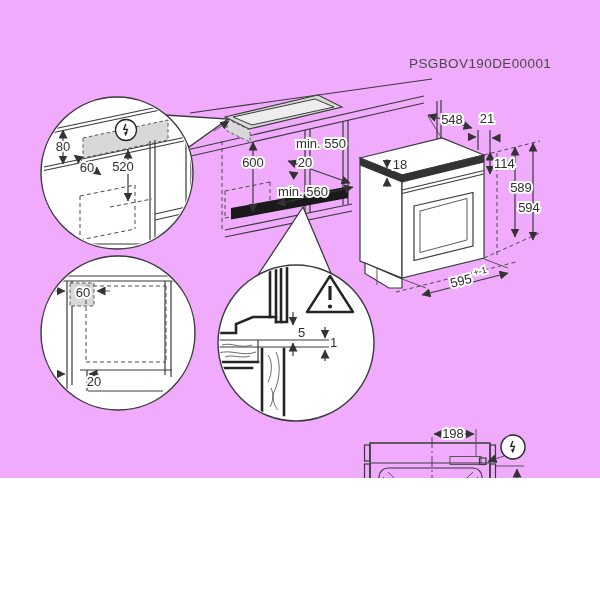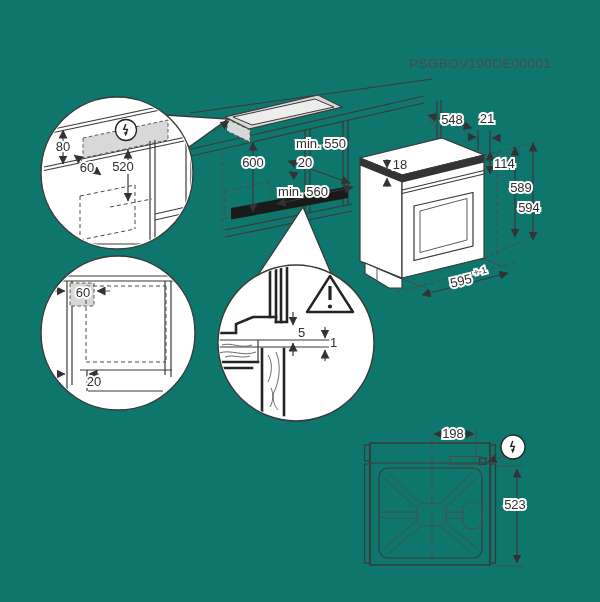--- a/index.html
+++ b/index.html
@@ -1,16 +1,16 @@
 <!DOCTYPE html>
 <html><head>
 <meta charset="utf-8">
 <style>
   html,body{margin:0;padding:0;background:#ffffff;}
-  .stage{position:relative;width:600px;height:602px;background:#0f766e;overflow:hidden;
+  .stage{position:relative;width:600px;height:478px;background:#f0abfc;overflow:hidden;
          font-family:"Liberation Sans", sans-serif;}
   svg{position:absolute;inset:0;}
   .ln{stroke:#3a3a3a;stroke-width:1.2;fill:none;stroke-linecap:butt;}
   .ln2{stroke:#3a3a3a;stroke-width:1.5;fill:none;}
   .thin{stroke:#4a4a4a;stroke-width:0.9;fill:none;}
   .thick{stroke:#242424;stroke-width:2.6;fill:none;stroke-linecap:square;}
   .dash{stroke:#4a4a4a;stroke-width:1;fill:none;stroke-dasharray:4 3;}
   .dashdot{stroke:#4a4a4a;stroke-width:1;fill:none;stroke-dasharray:11 3 2 3;}
   .grayfill{fill:#d8d8d8;}
   .grayfill2{fill:#ededed;}

